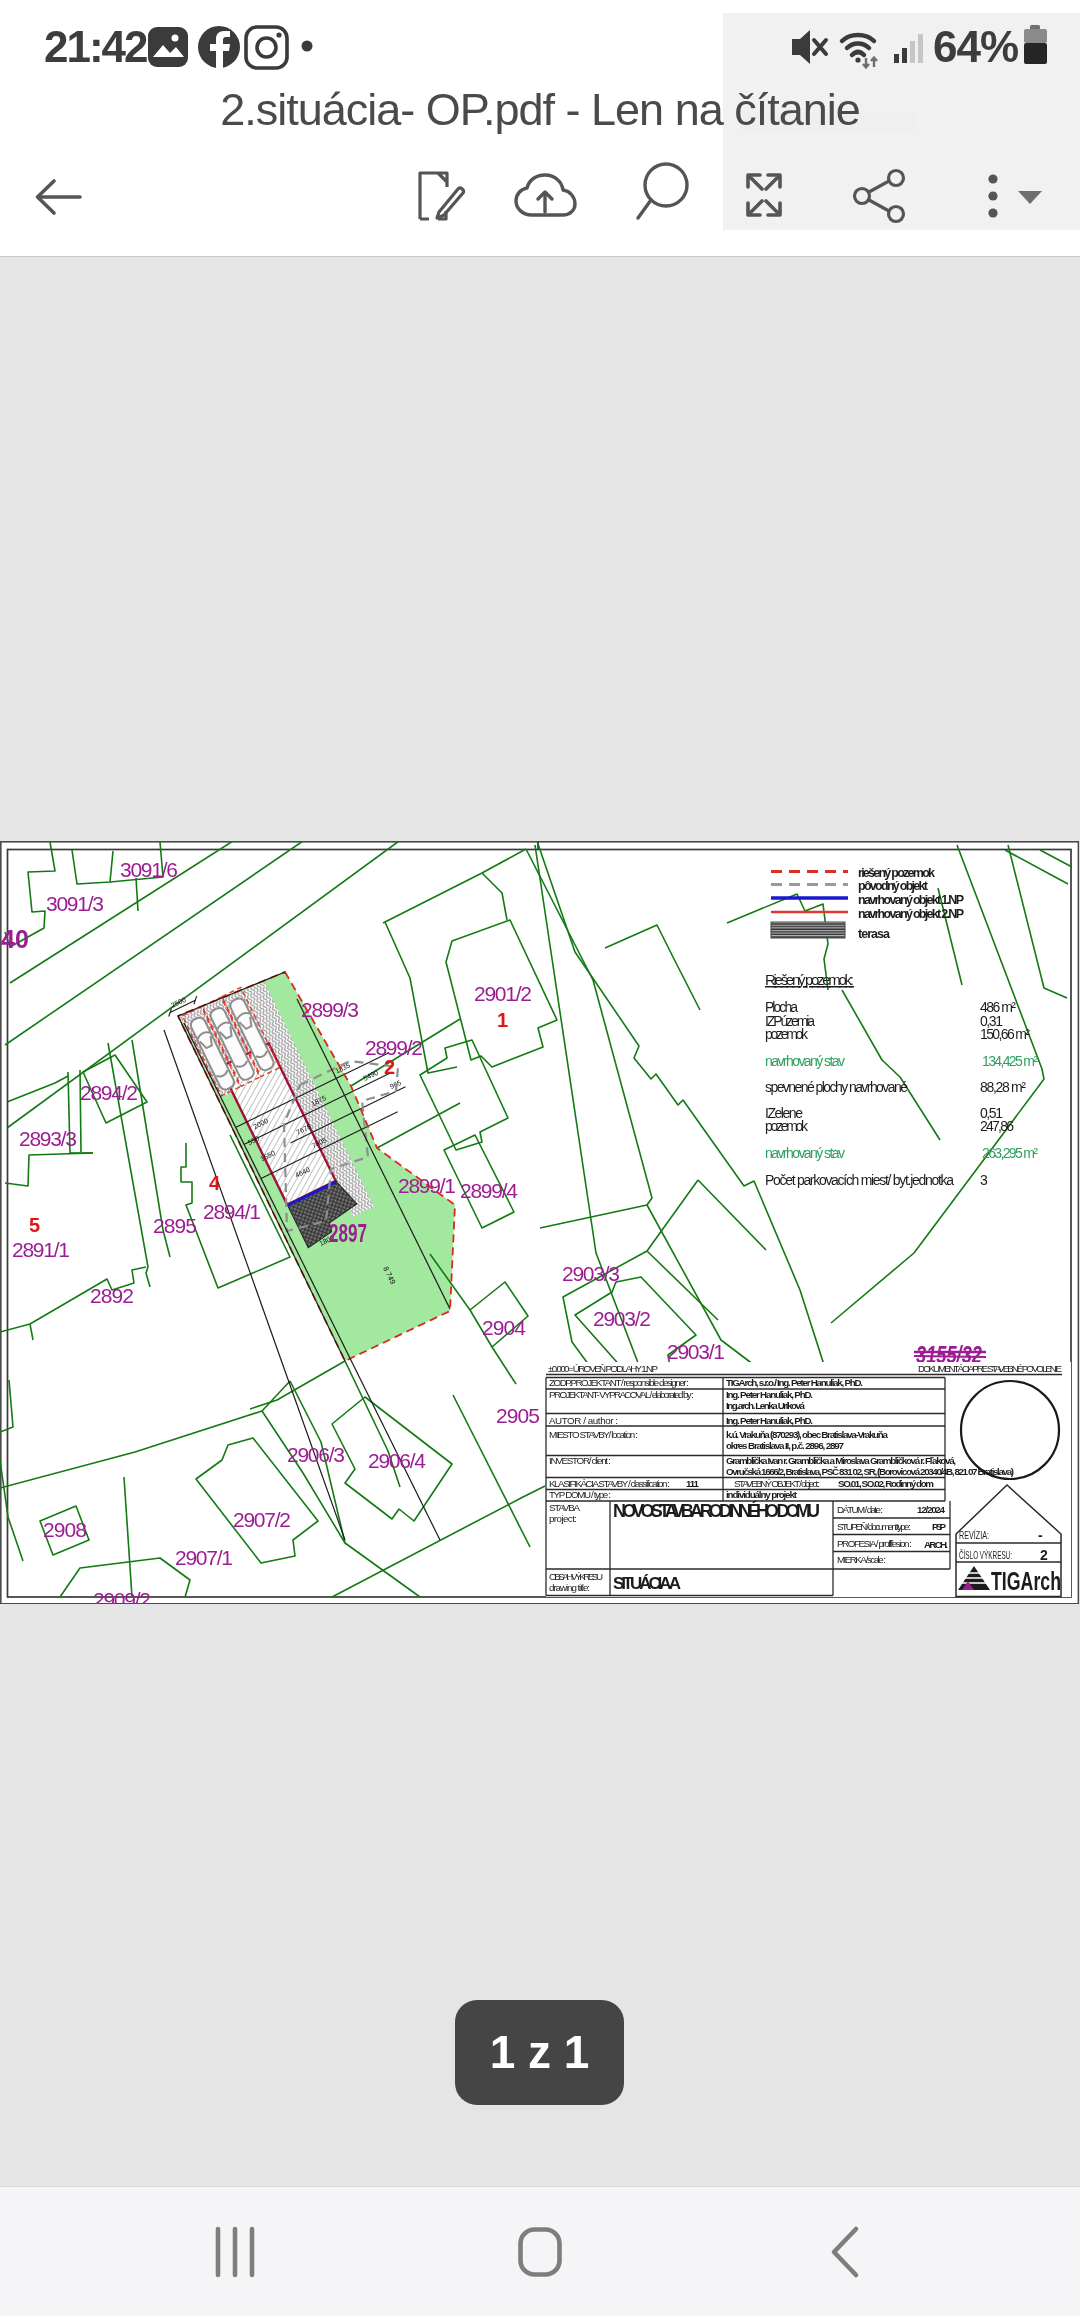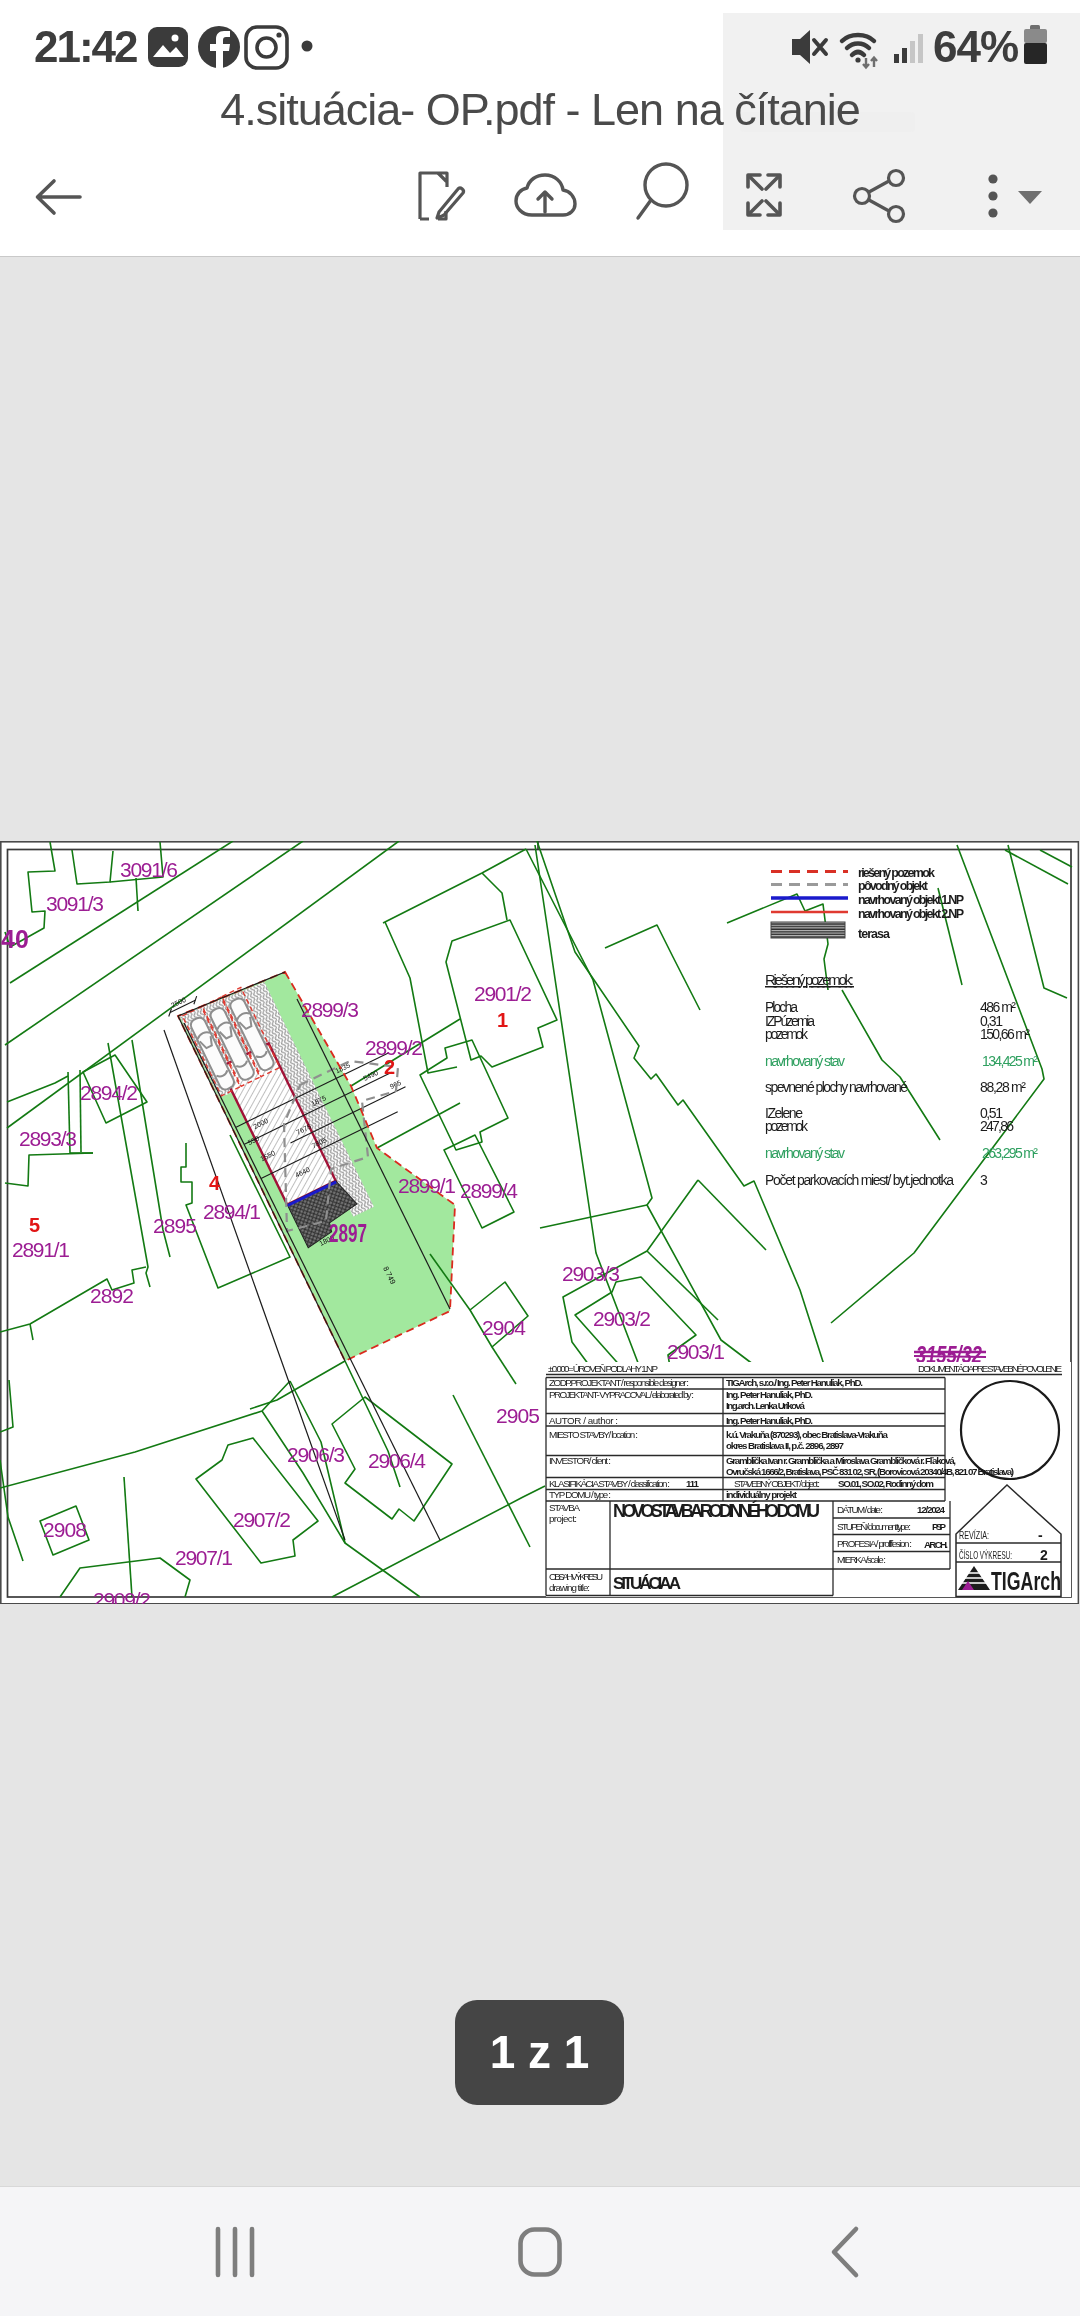--- a/index.html
+++ b/index.html
@@ -9,21 +9,21 @@
 </head>
 <body>
 
 <div class="abs" style="left:0;top:0;width:1080px;height:256px;background:#ffffff;border-bottom:1px solid #c9c9c9;">
 
   <div class="abs" style="left:723px;top:13px;width:357px;height:217px;background:#f1f1f1;"></div>
 
   <div class="abs" style="left:740px;top:112px;width:175px;height:20px;background:#efefef;border-radius:4px;"></div>
   <div class="abs" style="left:930px;top:116px;width:60px;height:14px;background:#f1f1f1;border-radius:4px;"></div>
 
-  <div class="abs" style="left:34px;top:22px;font-size:44px;font-weight:700;color:#3d3d3d;letter-spacing:-2px;">21:42</div>
+  <div class="abs" style="left:44px;top:22px;font-size:44px;font-weight:700;color:#3d3d3d;letter-spacing:-2px;">21:42</div>
 
   <svg class="abs" style="left:146px;top:25px;" width="180" height="46" viewBox="0 0 180 46">
 
     <rect x="2" y="2" width="40" height="40" rx="9" fill="#3b3b3b"></rect>
     <path d="M7 32 L17 20 L24 28 L30 22 L38 32 Z" fill="#ffffff"></path>
     <circle cx="29" cy="13" r="3.5" fill="#ffffff"></circle>
 
     <circle cx="73" cy="22" r="21" fill="#3b3b3b"></circle>
     <path d="M77 43 L77 26 L83 26 L84 19 L77 19 L77 15 C77 13 78 12 80 12 L84 12 L84 6 L78 6 C73 6 70 9 70 14 L70 19 L64 19 L64 26 L70 26 L70 43 Z" fill="#ffffff"></path>
 
@@ -57,21 +57,21 @@
     <rect x="120" y="19" width="5" height="22" fill="#c6c6c6"></rect>
     <rect x="128" y="12" width="5" height="29" fill="#c6c6c6"></rect>
 
     <text x="143" y="40" font-size="44" font-weight="700" fill="#3d3d3d" letter-spacing="-1">64%</text>
 
     <rect x="240" y="3" width="10" height="5" rx="1.5" fill="#6f6f6f"></rect>
     <rect x="234" y="7" width="23" height="14" rx="2" fill="#8a8a8a"></rect>
     <rect x="234" y="21" width="23" height="21" rx="2" fill="#262626"></rect>
   </svg>
 
-  <div class="abs" style="left:0;top:84px;width:1080px;text-align:center;font-size:45px;color:#4a4a4a;letter-spacing:-1px;">4.situácia- OP.pdf - Len na čítanie</div>
+  <div class="abs" style="left:0;top:84px;width:1080px;text-align:center;font-size:45px;color:#4a4a4a;letter-spacing:-1px;">2.situácia- OP.pdf - Len na čítanie</div>
 
   <svg class="abs" style="left:0;top:160px;" width="1080" height="70" viewBox="0 0 1080 70">
 
     <g stroke="#555555" stroke-width="3.6" fill="none" stroke-linecap="round" stroke-linejoin="round">
       <path d="M80 37 L38 37 M54 21 L37.5 37 L54 53"></path>
     </g>
 
     <g stroke="#555555" stroke-width="3.2" fill="none" stroke-linejoin="round">
       <path d="M438 13 L420 13 L420 59 M429 59 L420 59 M446 51 L446 59 L438 59"></path>
       <path d="M438 13 L447 13 L447 22 L438 13 M447 13 L447 27"></path>

